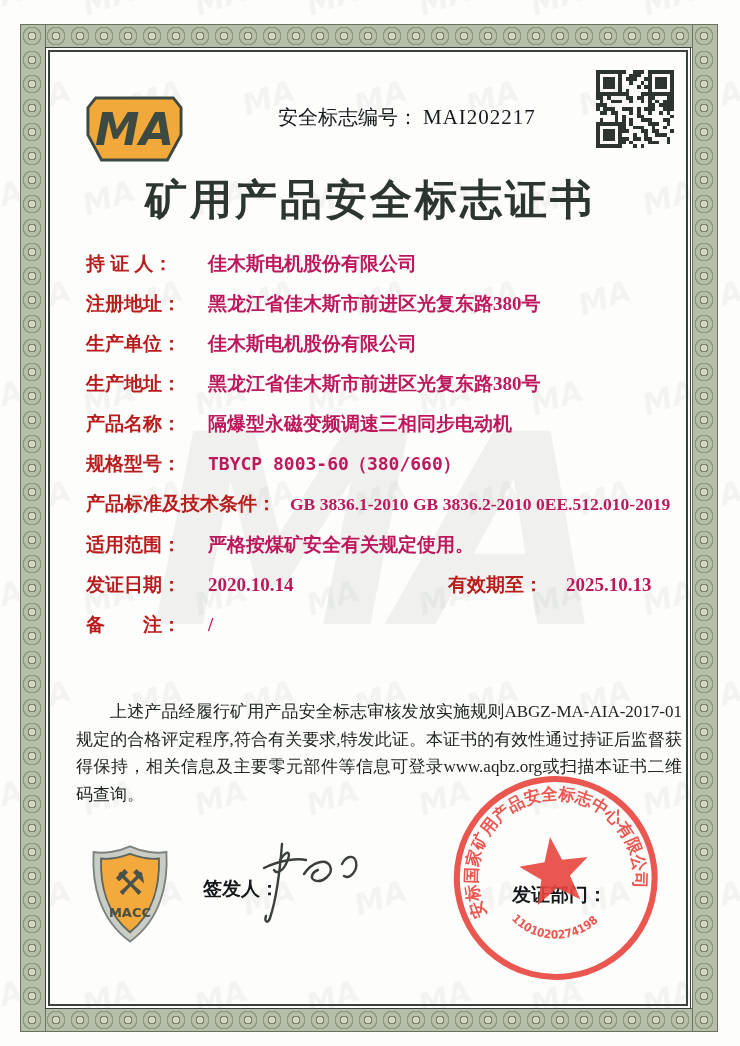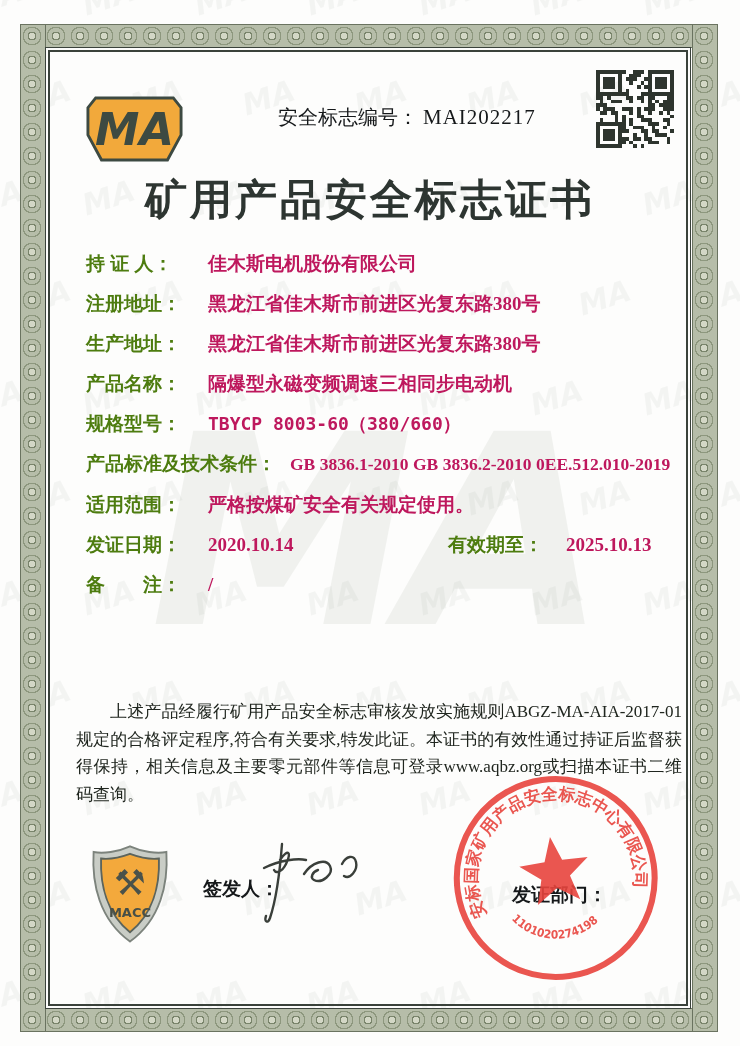--- a/index.html
+++ b/index.html
@@ -31,21 +31,21 @@
   .qr{position:absolute;left:596px;top:70px;width:78px;height:78px;display:grid;
       grid-template-columns:repeat(21,1fr);grid-template-rows:repeat(21,1fr);}
   .qr .q{background:#2e352e;}
   .title{position:absolute;left:0;right:0;top:172px;text-align:center;
          font-family:"Liberation Serif",serif;font-weight:900;font-size:42px;
          letter-spacing:3px;color:#2d3531;}
   
   .rows{position:absolute;left:86px;right:60px;top:252px;}
   .row{margin-bottom:17px;line-height:23px;font-size:19px;white-space:nowrap;}
   .row .lab{display:inline-block;width:122px;font-family:"Liberation Sans",sans-serif;
-            font-weight:700;color:#4d7c0f;vertical-align:top;}
+            font-weight:700;color:#b91c1c;vertical-align:top;}
   .row .lab.wide{width:auto;margin-right:14px;}
   .row .val{font-family:"Liberation Serif",serif;color:#be185d;font-weight:bold;}
   .row .val.mono{font-family:"DejaVu Sans Mono",monospace;font-size:18px;}
   .row .val.gb{font-size:17.5px;}
   .row .val.issue{display:inline-block;width:200px;}
   .row .lab.valid{width:118px;margin-left:40px;}
   
   .statement{position:absolute;left:76px;right:58px;top:698px;font-size:17px;
              line-height:27.5px;text-indent:2em;color:#20261f;text-align:justify;
              font-family:"Liberation Serif",serif;}
@@ -606,20 +606,21 @@
         <div></div>
         <div></div>
         <div></div>
       </div>
 
     <div class="title">矿用产品安全标志证书</div>
 
     <div class="rows">
       <div class="row"><span class="lab">持 证 人：</span><span class="val">佳木斯电机股份有限公司</span></div>
       <div class="row"><span class="lab">注册地址：</span><span class="val">黑龙江省佳木斯市前进区光复东路380号</span></div>
+      <div class="row"><span class="lab">生产单位：</span><span class="val">佳木斯电机股份有限公司</span></div>
       <div class="row"><span class="lab">生产地址：</span><span class="val">黑龙江省佳木斯市前进区光复东路380号</span></div>
       <div class="row"><span class="lab">产品名称：</span><span class="val">隔爆型永磁变频调速三相同步电动机</span></div>
       <div class="row"><span class="lab">规格型号：</span><span class="val mono">TBYCP 8003-60（380/660）</span></div>
       <div class="row"><span class="lab wide">产品标准及技术条件：</span><span class="val gb">GB 3836.1-2010 GB 3836.2-2010 0EE.512.010-2019</span></div>
       <div class="row"><span class="lab">适用范围：</span><span class="val">严格按煤矿安全有关规定使用。</span></div>
       <div class="row">
         <span class="lab">发证日期：</span><span class="val issue">2020.10.14</span><span class="lab valid">有效期至：</span><span class="val">2025.10.13</span>
       </div>
       <div class="row"><span class="lab">备　　注：</span><span class="val">/</span></div>
     </div>

